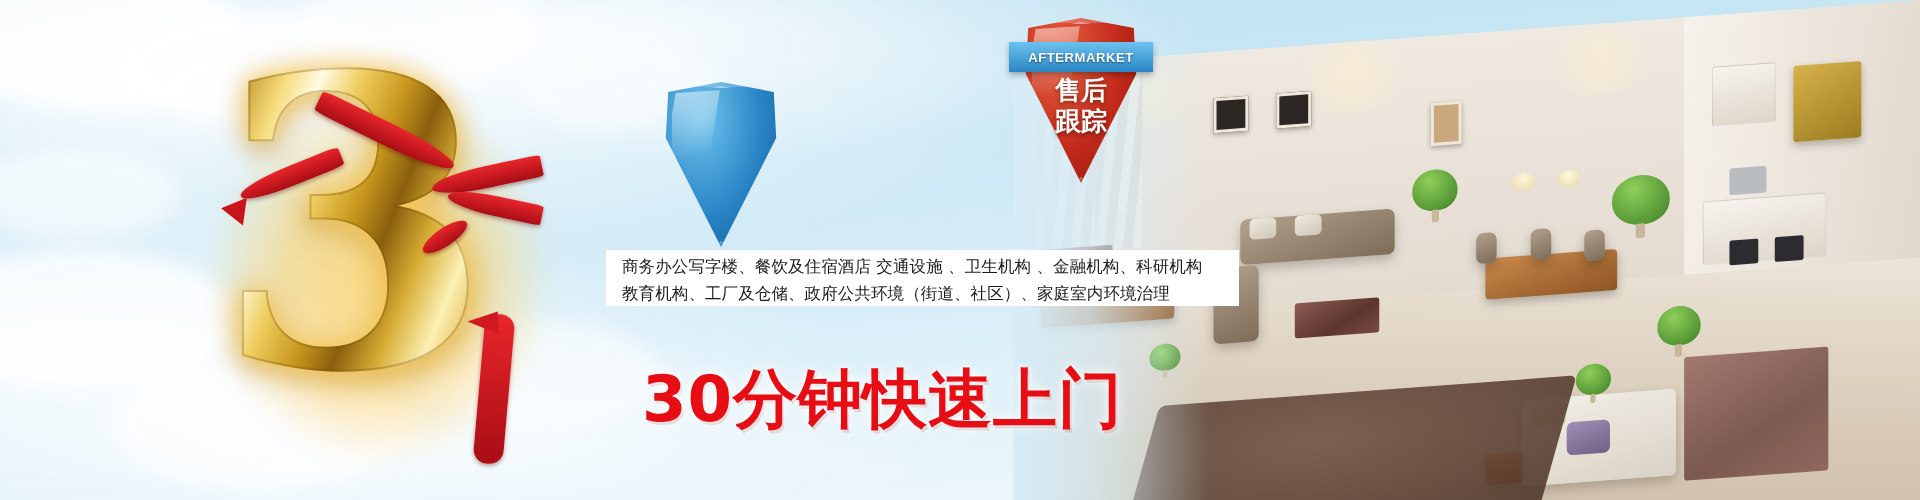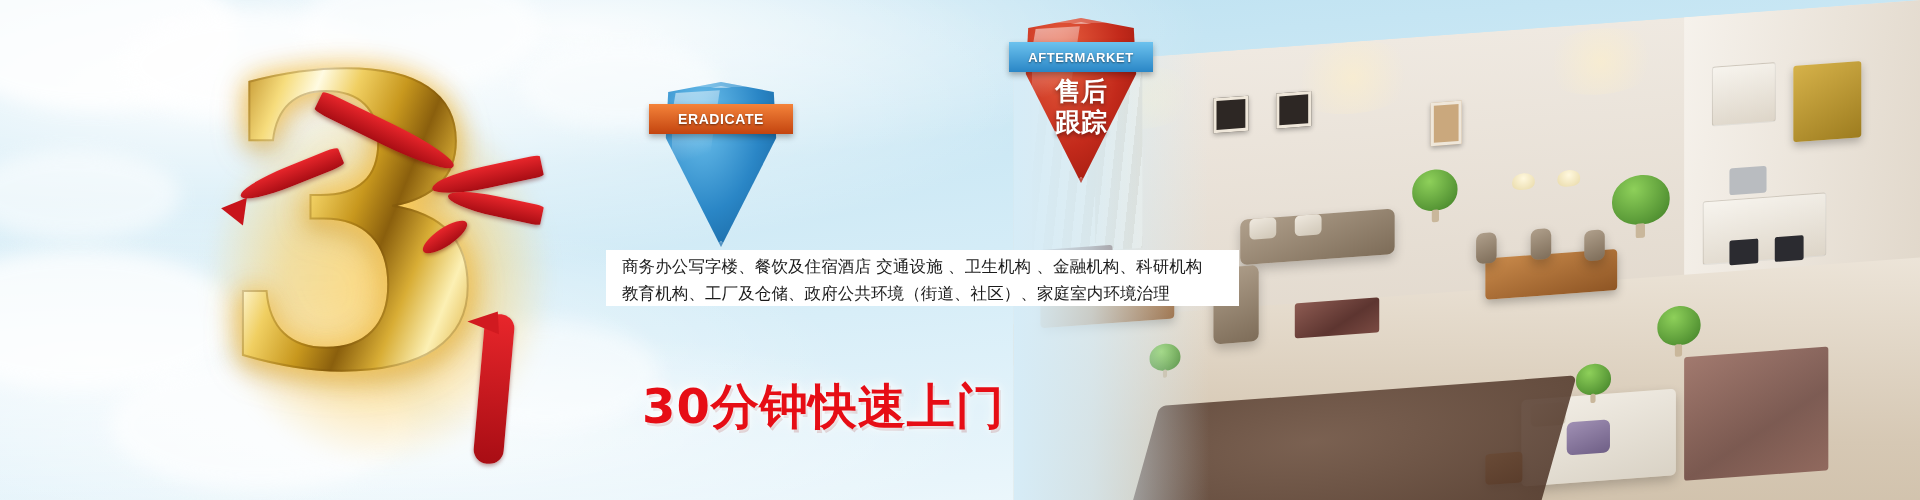--- a/index.html
+++ b/index.html
@@ -155,45 +155,44 @@
   #shield-eradicate .cn   { top:58px; }
 
   #shield-prevention { left:851px; top:22px; }
   #shield-prevention .body { background:radial-gradient(ellipse at 34% 22%,#b9e36a,#6cb32c 52%,#3c7b14); }
   #shield-prevention .sash { top:22px; background:linear-gradient(180deg,#68c0ec,#2784c4); }
   #shield-prevention .cn   { top:58px; }
 
   #shield-aftermarket { left:1021px; top:18px; }
   #shield-aftermarket .body { background:radial-gradient(ellipse at 34% 22%,#e8603f,#c32a1b 52%,#8c1208); }
   #shield-aftermarket .sash { top:24px; background:linear-gradient(180deg,#6cc2ee,#2a86c6); }
-  #shield-aftermarket .cn   { top:58px; }
+  #shield-aftermarket .cn   { top:58px;font-family:Liberation Serif, serif; }
 
   
   #scope-panel {
     position:absolute; left:606px; top:250px; width:633px; height:56px;
     background:#ffffff;
     padding:3px 0 0 0;
     display:flex; flex-direction:column; justify-content:flex-start;
   }
   #scope-panel .line {
     font-family:"DejaVu Sans", sans-serif;
     font-size:16.5px; color:#1b1b1b; line-height:27px;
     padding-left:16px; white-space:nowrap; letter-spacing:.1px;
   }
 
   
   #headline {
     position:absolute; left:642px; top:356px;
     font-family:"DejaVu Sans", sans-serif;
-    font-size:48px; font-weight:bold; letter-spacing:1px;
+    font-size:64px; font-weight:bold; letter-spacing:1px;
     color:#e60d15;
     text-shadow:0 0 7px rgba(255,255,255,.95), 0 0 16px rgba(255,255,255,.8),
                 2px 3px 0 rgba(140,0,0,.20);
     white-space:nowrap;
-    margin-top:19px;
   }
 </style>
 </head>
 <body>
 
 <div id="banner">
 
   <div class="cloud" style="left:-60px;  top:-40px;  width:300px; height:150px;"></div>
   <div class="cloud" style="left:120px;  top:10px;   width:260px; height:110px; opacity:.7;"></div>
   <div class="cloud" style="left:300px;  top:-30px;  width:240px; height:120px; opacity:.6;"></div>
@@ -270,21 +269,20 @@
     <div class="ribbon" id="rb6"></div>
     <div id="rb-arrow"></div>
     <div id="rb-tail"></div>
   </div>
 
   <div class="shield" id="shield-eradicate">
     <div class="rim"></div>
     <div class="body"></div>
     <div class="rimline"></div>
     <div class="gloss"></div>
-    <div class="sash">ERADICATE</div>
   </div>
 
 
   <div class="shield" id="shield-aftermarket">
     <div class="rim"></div>
     <div class="body"></div>
     <div class="rimline"></div>
     <div class="gloss"></div>
     <div class="sash" style="font-size:13px;">AFTERMARKET</div>
     <div class="cn">

